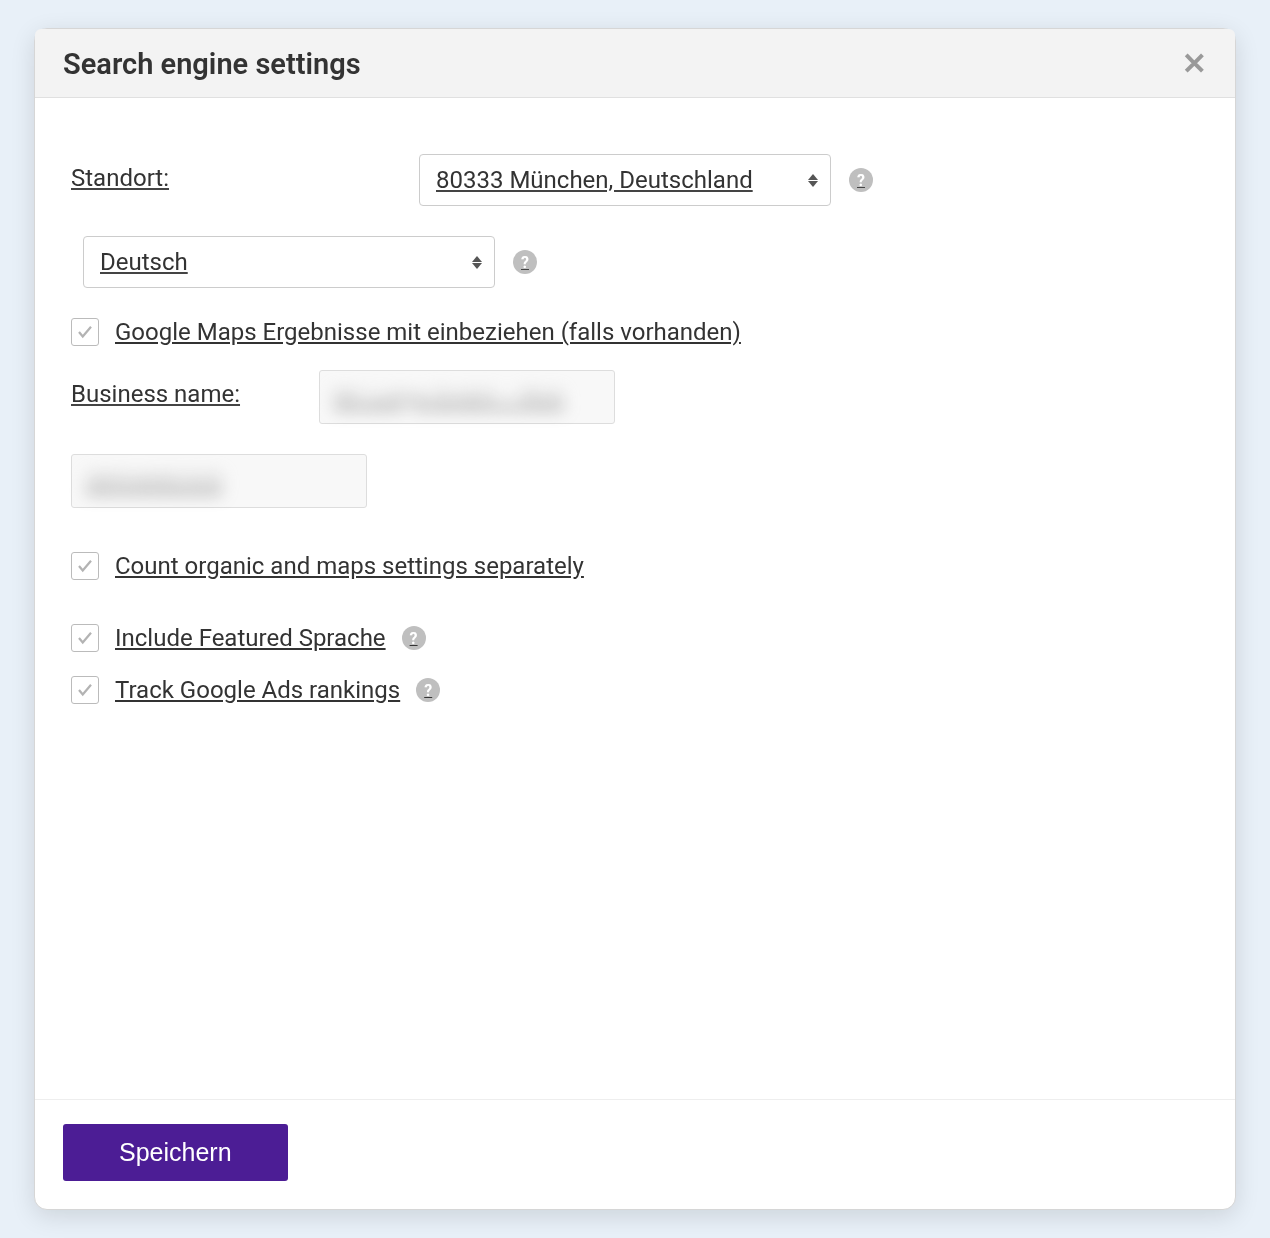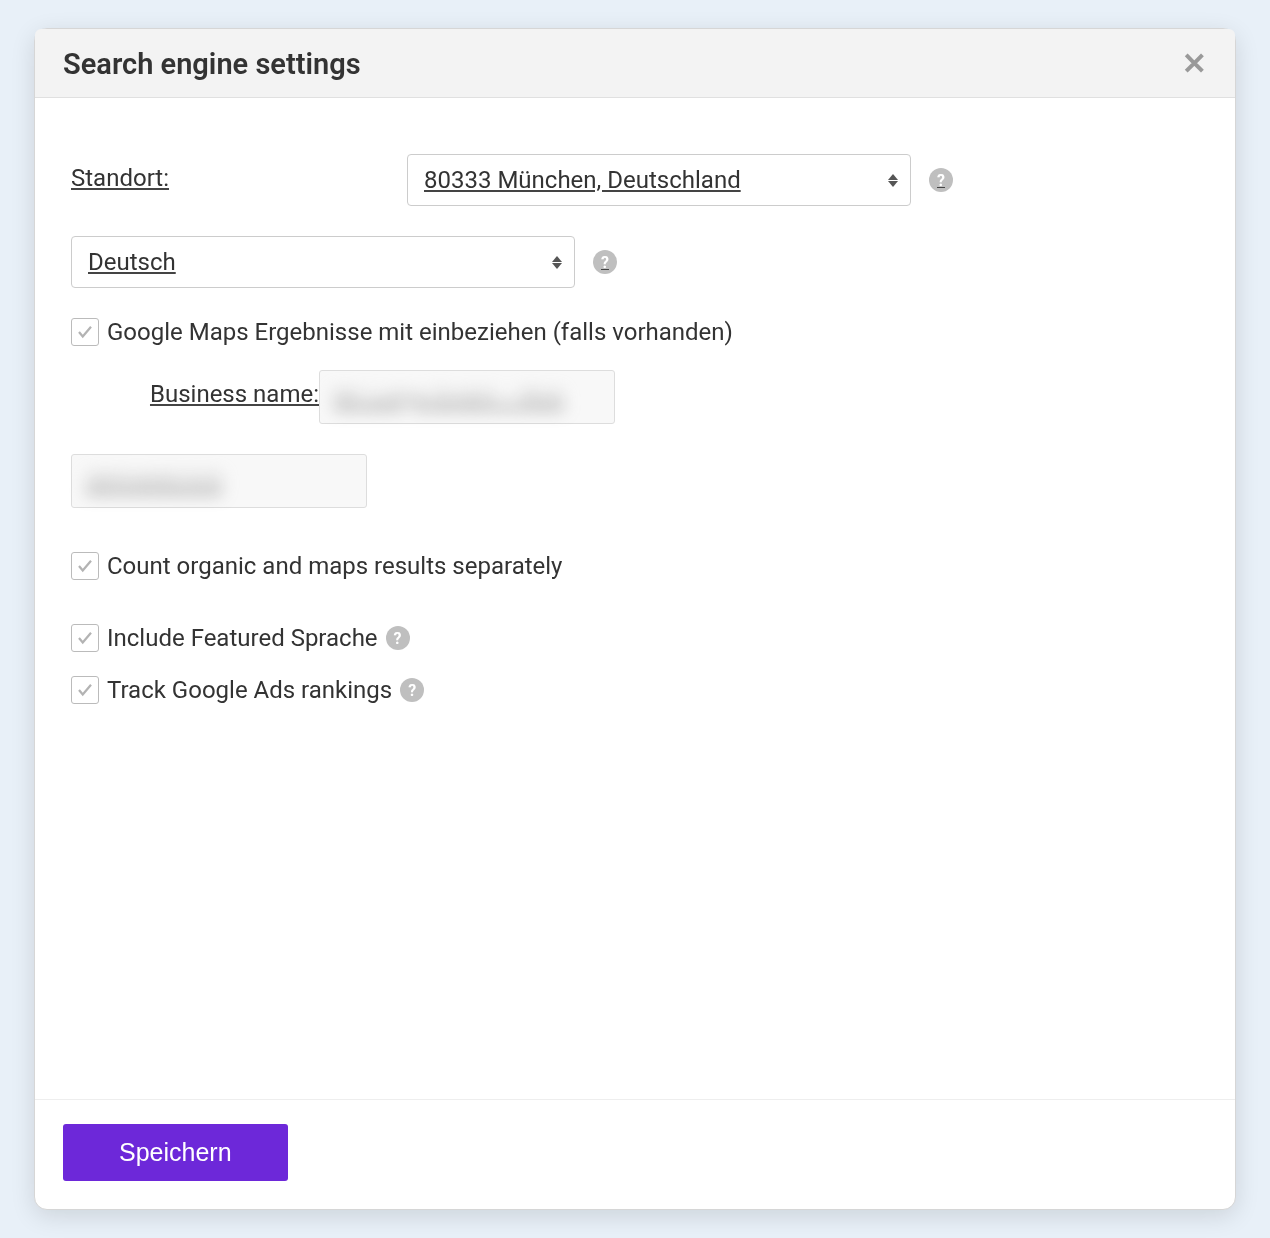--- a/index.html
+++ b/index.html
@@ -40,61 +40,63 @@
     margin-bottom: 30px;
     text-decoration: underline;
   }
   .form-label {
     width: 336px;
     flex-shrink: 0;
     font-size: 24px;
     color: #333;
     padding-top: 10px;
   }
-  .form-label.small { width: 248px; text-align: right; }
+  .form-label.small { width: 248px; }
   .form-control-wrap {
     display: flex;
     align-items: center;
     gap: 18px;
     flex: 1;
   }
 
   .select-box {
-    width: 504px;
+    width: 412px;
     height: 52px;
     border: 1px solid #ccc;
     border-radius: 4px;
     background: #fff;
     display: flex;
     align-items: center;
     justify-content: space-between;
     padding: 0 12px 0 16px;
     font-size: 24px;
     color: #333;
     cursor: pointer;
+    margin-left: 12px;
   }
   .select-chevrons { display: flex; flex-direction: column; gap: 1px; }
   .chev { width: 0; height: 0; border-left: 5px solid transparent; border-right: 5px solid transparent; }
   .chev.up { border-bottom: 6px solid #555; }
   .chev.down { border-top: 6px solid #555; }
 
   .help-icon {
     width: 24px; height: 24px; border-radius: 50%;
     background: #bfbfbf; color: #fff;
     display: inline-flex; align-items: center; justify-content: center;
     font-size: 16px; font-weight: 700; cursor: pointer;
   }
 
   .checkbox-row {
     display: flex;
     align-items: center;
-    gap: 8px;
+    gap: 16px;
     margin-bottom: 24px;
     font-size: 24px;
     color: #333;
+    text-decoration: underline;
   }
   .checkbox {
     width: 28px; height: 28px;
     border: 1px solid #bbb;
     border-radius: 3px;
     background: #fff;
     display: inline-flex; align-items: center; justify-content: center;
     cursor: pointer;
     flex-shrink: 0;
   }
@@ -127,21 +129,21 @@
     padding-left: 20px;
   }
 
   .spacer-md { height: 34px; }
 
   .modal-footer {
     border-top: 1px solid #eee;
     padding: 24px 28px 28px 28px;
   }
   .btn-primary {
-    background: #6d28d9;
+    background: #4c1d95;
     color: #fff;
     border: none;
     border-radius: 3px;
     font-size: 25px;
     font-weight: 500;
     padding: 14px 56px;
     cursor: pointer;
   }
 </style>
 </head>
@@ -210,21 +212,21 @@
     </div>
 
     <div class="spacer-md"></div>
 
     <div class="checkbox-row" style="margin-bottom:44px;">
       <span class="checkbox">
         <svg viewBox="0 0 24 24">
             <path d="M4 12 L9 18 L20 5"></path>
           </svg>
       </span>
-      <span>Count organic and maps results separately</span>
+      <span>Count organic and maps settings separately</span>
     </div>
 
     <div class="checkbox-row">
       <span class="checkbox">
         <svg viewBox="0 0 24 24">
             <path d="M4 12 L9 18 L20 5"></path>
           </svg>
       </span>
       <span>Include Featured Sprache</span>
       <span class="help-icon">?</span>

